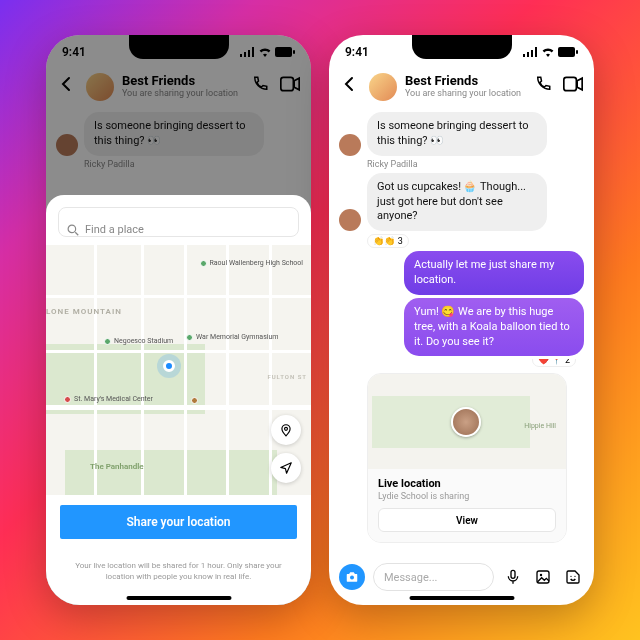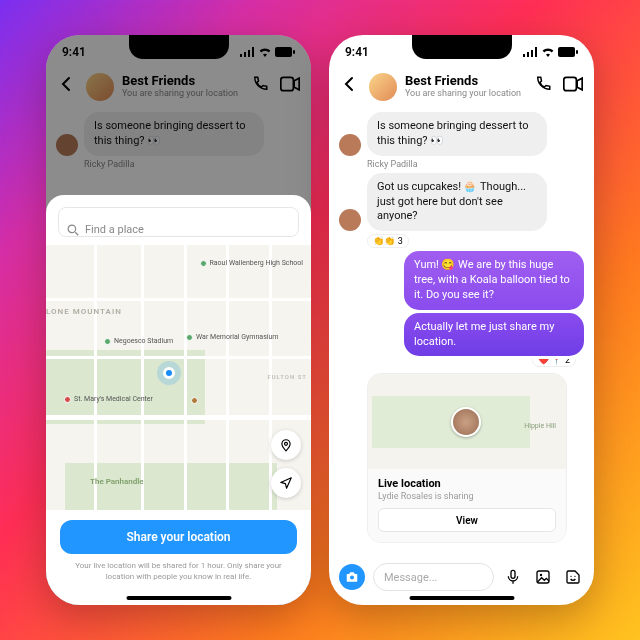--- a/index.html
+++ b/index.html
@@ -43,22 +43,22 @@
 .road.v{width:3px;top:0;bottom:0}
 .road.h{height:3px;left:0;right:0}
 .poi{position:absolute;font-size:7px;color:#555;display:flex;align-items:center;gap:3px;white-space:nowrap}
 .poi .dot{width:7px;height:7px;border-radius:50%;background:#5aa86b;border:1.5px solid #fff}
 .poi.red .dot{background:#d54b4b}
 .poi.br .dot{background:#b07a3b}
 .mylocation{position:absolute;left:44%;top:46%;width:12px;height:12px;border-radius:50%;background:#1a8bff;border:3px solid #fff;box-shadow:0 0 0 6px rgba(26,139,255,.18)}
 .fab-stack{position:absolute;right:10px;bottom:12px;display:flex;flex-direction:column;gap:8px}
 .fab{width:30px;height:30px;border-radius:50%;background:#fff;display:flex;align-items:center;justify-content:center;box-shadow:0 1px 4px rgba(0,0,0,.18)}
 .footer{padding:10px 14px 22px;text-align:center}
-.sharebtn{width:100%;height:34px;border-radius:12px;background:#2196ff;color:#fff;font-size:12px;font-weight:600;display:flex;align-items:center;justify-content:center}
-.footnote{font-size:8px;color:#9a9a9a;margin-top:7px;line-height:1.35;padding:0 6px}
+.sharebtn{width:100%;height:34px;border-radius:2px;background:#2196ff;color:#fff;font-size:12px;font-weight:600;display:flex;align-items:center;justify-content:center}
+.footnote{font-size:8px;color:#9a9a9a;margin-top:22px;line-height:1.35;padding:0 6px}
 .hood{position:absolute;font-size:8px;letter-spacing:1px;color:#b0aea3;font-weight:600}
 
 .inputbar{position:absolute;left:0;right:0;bottom:14px;display:flex;align-items:center;gap:8px;padding:0 10px}
 .cam{width:26px;height:26px;border-radius:50%;background:#2196ff;display:flex;align-items:center;justify-content:center}
 .field{flex:1;height:28px;border-radius:16px;border:1px solid #e2e2e2;display:flex;align-items:center;padding:0 10px;font-size:11px;color:#aaa}
 .ibtn{width:22px;height:22px;display:flex;align-items:center;justify-content:center}
 
 .livecard{margin:6px 20px 0 28px;border-radius:14px;overflow:hidden;border:1px solid #eee;width:200px}
 .livecard .mini{height:95px;position:relative;background:linear-gradient(#e1ecd7,#e1ecd7) 10% 50%/80% 55% no-repeat,#f4f3ee}
 .livecard .pin{position:absolute;left:42%;top:34%;width:30px;height:30px;border-radius:50%;border:2px solid #fff;background:radial-gradient(#caa085,#9a6d52);box-shadow:0 1px 3px rgba(0,0,0,.3)}
@@ -237,37 +237,37 @@
       <div class="bubble gray">Is someone bringing dessert to this thing? 👀</div>
     </div>
     <div class="sender">Ricky Padilla</div>
     <div class="row">
       <span class="mav"></span>
       <div class="bubble gray">Got us cupcakes! 🧁 Though... just got here but don't see anyone?</div>
     </div>
     <span class="reacts">👏👏 3</span>
 
     <div class="row r">
+        <div class="bubble grad2">Actually let me just share my location.</div>
+      </div>
+    <div class="row r">
         <div class="bubble grad">Yum! 😋 We are by this huge tree, with a Koala balloon tied to it. Do you see it?</div>
-      </div>
-    <div class="row r">
-        <div class="bubble grad2">Actually let me just share my location.</div>
       </div>
     <div style="overflow:hidden">
         <span class="reacts right">❤️ 📍 2</span>
       </div>
 
     <div class="livecard">
       <div class="mini">
         <div class="pin"></div>
         <div class="minilabel">Hippie Hill</div>
       </div>
       <div class="info">
         <div class="ltitle">Live location</div>
-        <div class="lsub">Lydie Rosales is sharing</div>
+        <div class="lsub">Lydie School is sharing</div>
         <div class="view">View</div>
       </div>
     </div>
   </div>
 
   <div class="inputbar">
     <span class="cam">
         <svg width="14" height="14" viewBox="0 0 24 24">
           <path fill="#fff" d="M4 7h3l2-3h6l2 3h3a1 1 0 011 1v11a1 1 0 01-1 1H4a1 1 0 01-1-1V8a1 1 0 011-1z"></path>
           <circle cx="12" cy="13" r="3.4" fill="#2196ff"></circle>

